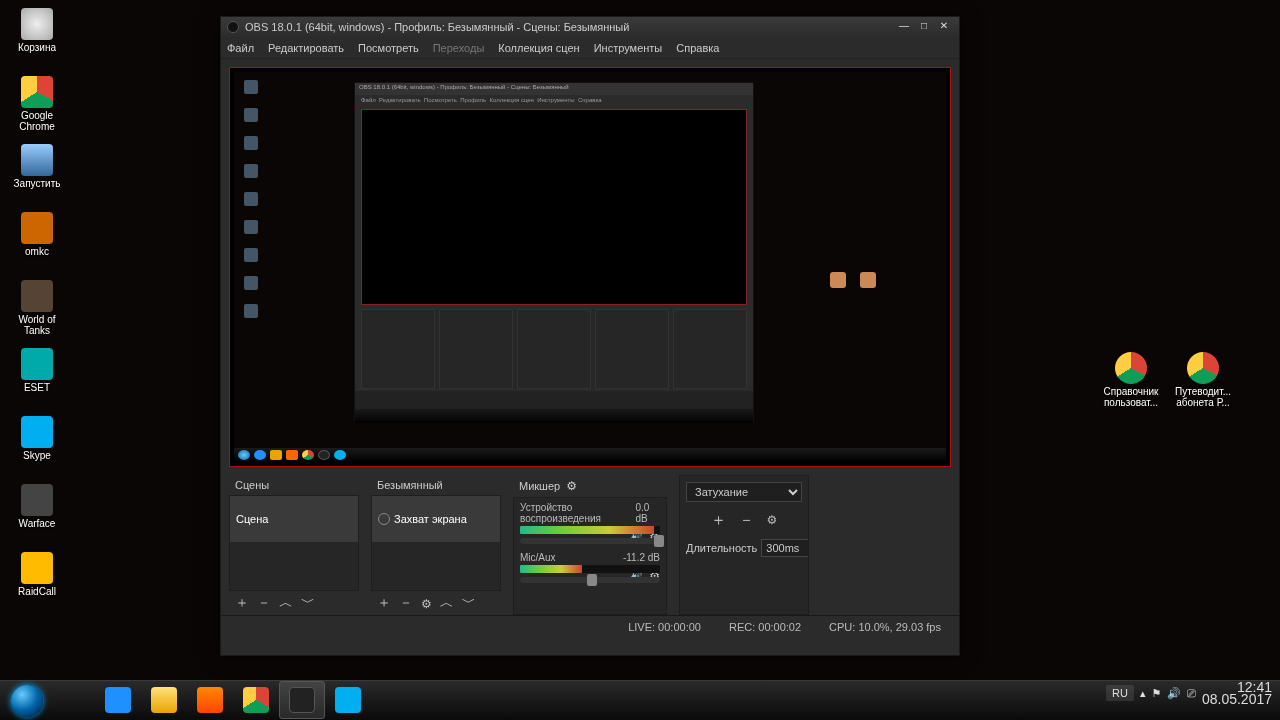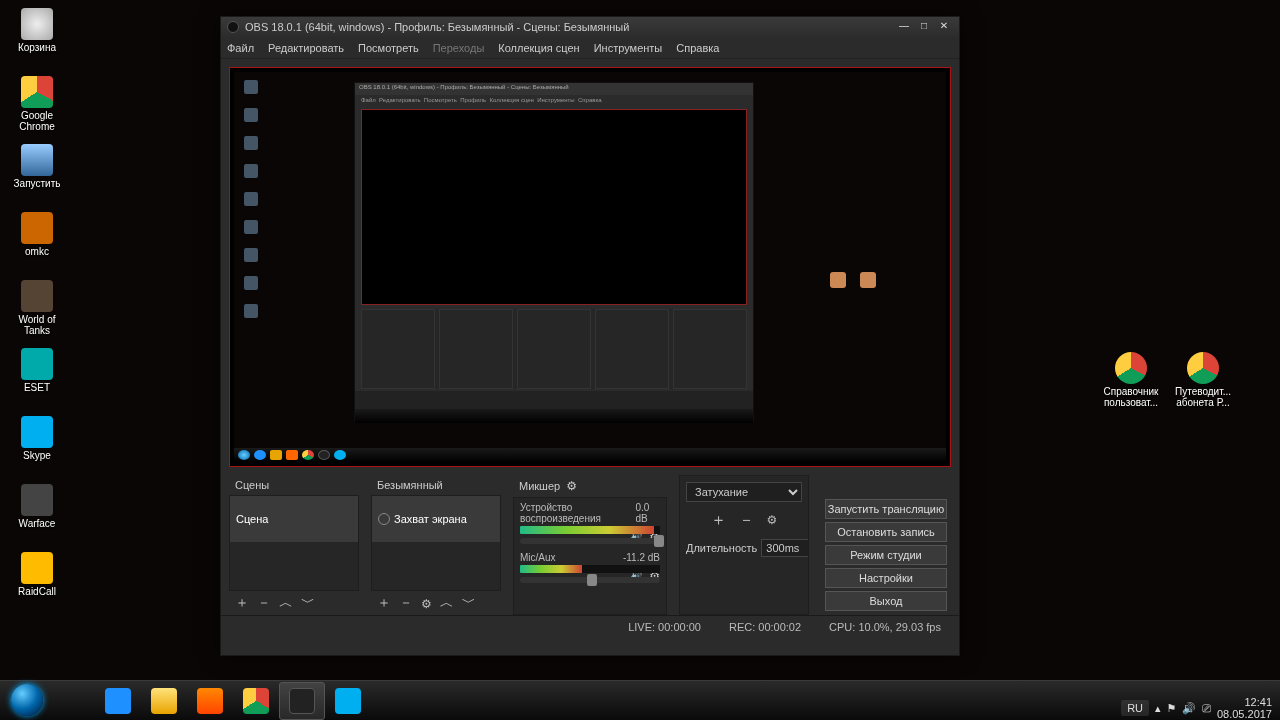--- a/index.html
+++ b/index.html
@@ -67,29 +67,29 @@
 .trans-body select, .trans-body input { background:#1f1f1f; border:1px solid #444; color:#ccc; font-size:11px; padding:2px 4px; width:100%; }
 .trans-btns { display:flex; justify-content:center; gap:12px; font-size:16px; color:#bbb; margin:8px 0; }
 .trans-dur { display:flex; align-items:center; gap:4px; }
 .trans-dur input { width:54px; }
 
 .ctrl-btn { display:block; width:100%; background:#3a3a3a; border:1px solid #555; color:#ddd; font-size:11px; padding:3px 0; margin-bottom:3px; cursor:pointer; text-align:center; }
 
 .statusbar { height:22px; border-top:1px solid #1a1a1a; display:flex; justify-content:flex-end; align-items:center; gap:28px; padding:0 18px; font-size:11px; color:#bbb; background:#2b2b2b; }
 
 
-.taskbar { position:absolute; left:0; right:0; bottom:0; height:40px; background:linear-gradient(#2a2a2a,#0a0a0a); display:flex; align-items:flex-end; border-top:1px solid #3a3a3a;gap:41px; }
+.taskbar { position:absolute; left:0; right:0; bottom:0; height:40px; background:linear-gradient(#2a2a2a,#0a0a0a); display:flex; align-items:flex-start; border-top:1px solid #3a3a3a;gap:41px; }
 .start { width:54px; height:40px; display:flex; align-items:center; justify-content:center; }
 .start .orb { width:32px; height:32px; border-radius:50%; background:radial-gradient(circle at 35% 30%, #6cf 0%, #06a 50%, #013 100%); box-shadow:0 0 6px #0af; position:relative; }
 .tb-item { width:46px; height:38px; display:flex; align-items:center; justify-content:center; border:1px solid transparent; border-radius:3px; }
 .tb-item.active { background:rgba(255,255,255,.12); border-color:#555; }
 .tb-item .ic { width:26px; height:26px; border-radius:4px; }
 .tray { margin-left:auto; display:flex; align-items:center; gap:6px; padding:0 8px; color:#ddd; font-size:11px; }
 .tray .lang { background:rgba(255,255,255,.1); padding:2px 6px; border-radius:2px; }
-.tray .clock { text-align:right; line-height:12px; font-size:11px; }
+.tray .clock { text-align:right; line-height:12px; font-size:14px; }
 
 
 .c-trash{background:radial-gradient(circle,#eee,#aaa);}
 .c-chrome{background:conic-gradient(#db4437 0 33%,#0f9d58 33% 66%,#ffcd40 66% 100%);border-radius:50%;}
 .c-pc{background:linear-gradient(#9cf,#369);}
 .c-omkc{background:#c60;}
 .c-wot{background:#543;}
 .c-eset{background:#0aa;}
 .c-skype{background:#00aff0;border-radius:50%;}
 .c-wf{background:#444;}
@@ -298,27 +298,20 @@
           <div class="trans-dur">
             <span>Длительность</span>
             <input value="300ms" style="">
 
           </div>
         </div>
       </div>
 
       <div class="panel p-ctrl">
         <h4>&nbsp;</h4>
-        <div class="body" style="padding:4px;border:none;background:transparent" id="ctrl-body">
-            <button class="ctrl-btn">Запустить трансляцию</button>
-            <button class="ctrl-btn">Остановить запись</button>
-            <button class="ctrl-btn">Режим студии</button>
-            <button class="ctrl-btn">Настройки</button>
-            <button class="ctrl-btn">Выход</button>
-          </div>
       </div>
     </div>
 
     <div class="statusbar">
       <span>LIVE: 00:00:00</span>
       <span>REC: 00:00:02</span>
       <span>CPU: 10.0%, 29.03 fps</span>
     </div>
   </div>
 </div>

